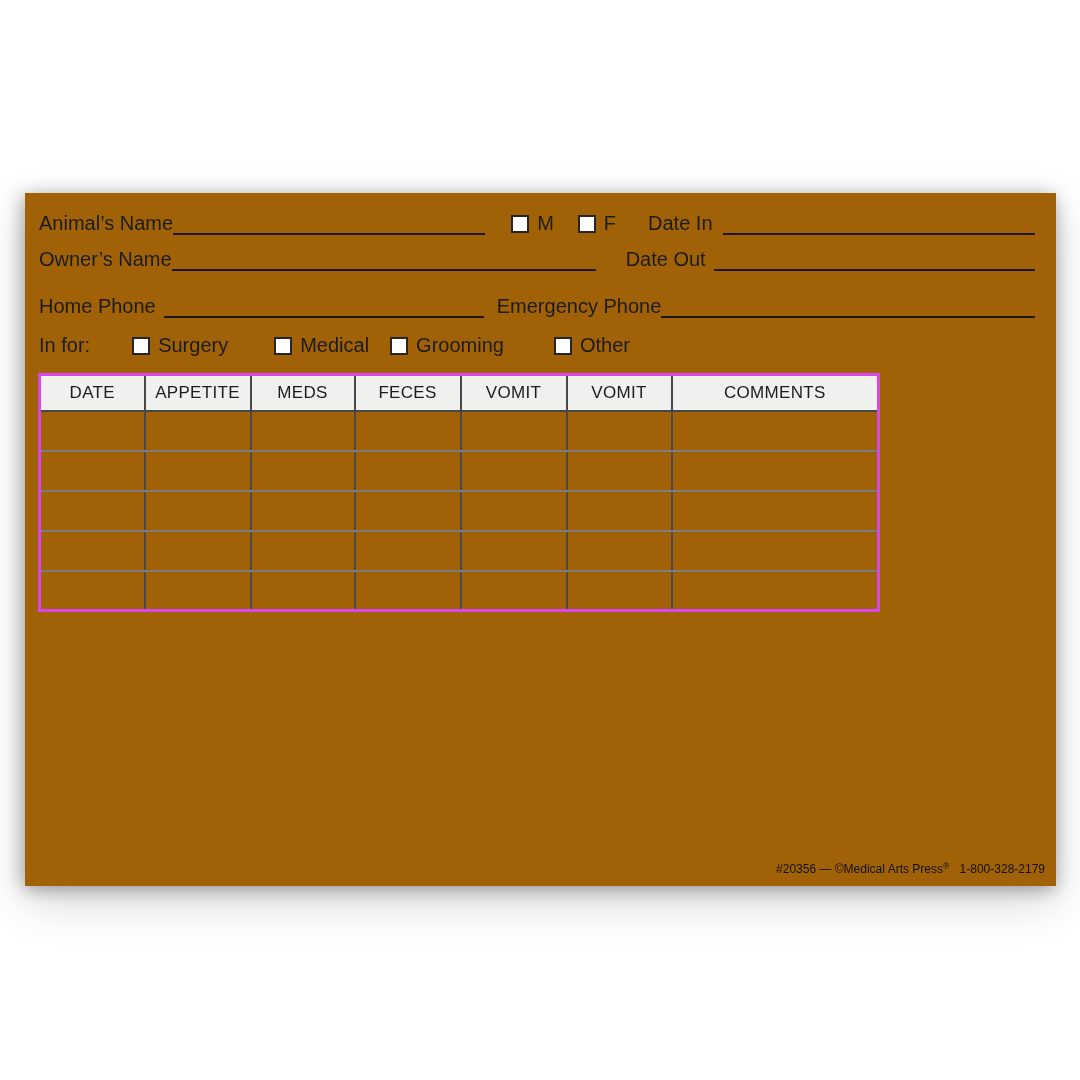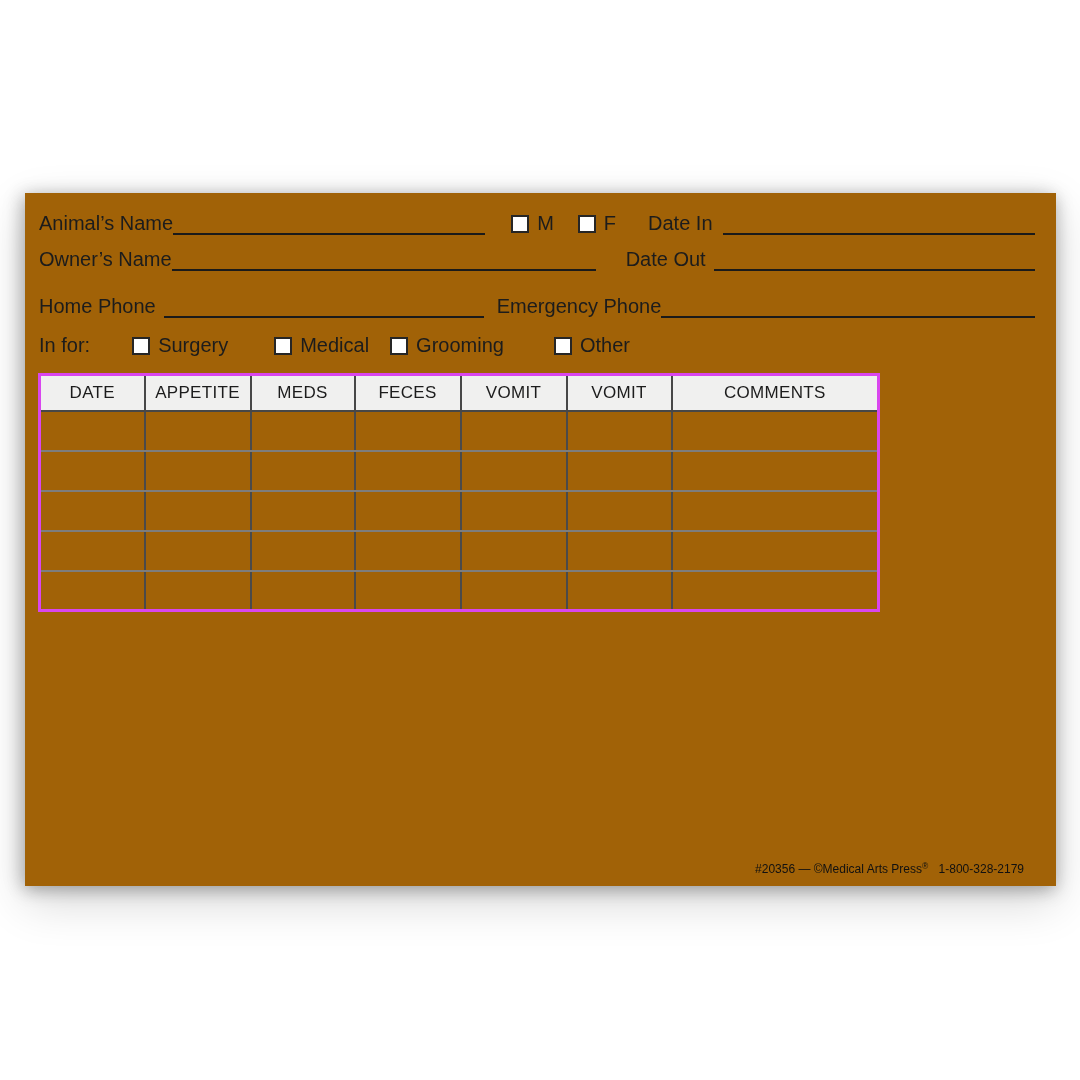--- a/index.html
+++ b/index.html
@@ -58,21 +58,21 @@
     font-weight:400; font-size:17px; letter-spacing:0.3px;
     border:2px solid #474747;
   }
   table.log td {
     height:40px;
     border-left:2px solid #4a4a4a; border-right:2px solid #4a4a4a;
     border-top:2px solid #7d7d7d; border-bottom:2px solid #7d7d7d;
   }
   .special { margin:10px 0 0 14px; font-size:20px; }
   .footer {
-    position:absolute; right:32px; bottom:10px;
+    position:absolute; right:11px; bottom:10px;
     font-size:12px; color:#111111; white-space:nowrap;
   }
   .footer .reg { font-size:8.5px; vertical-align:4px; }
   .footer .phone { margin-left:7px; }
 </style>
 </head>
 <body>
 
 <div class="card">
 

